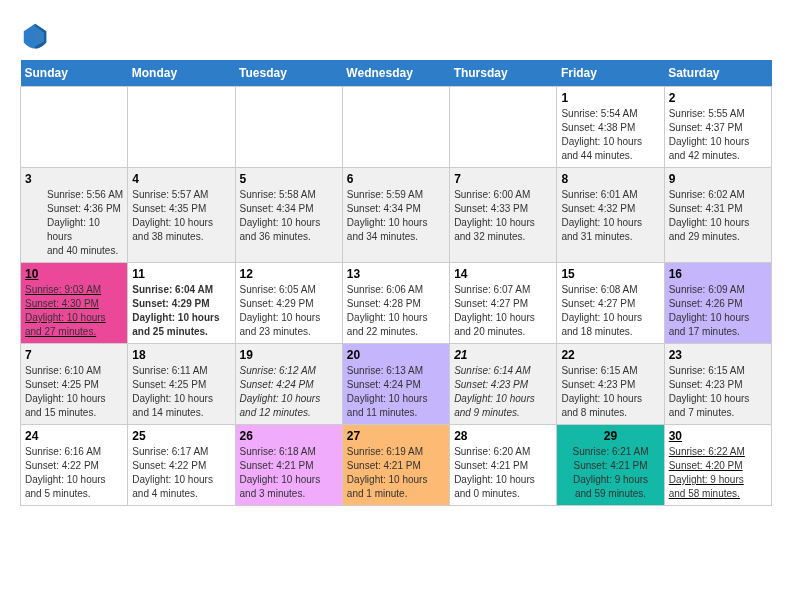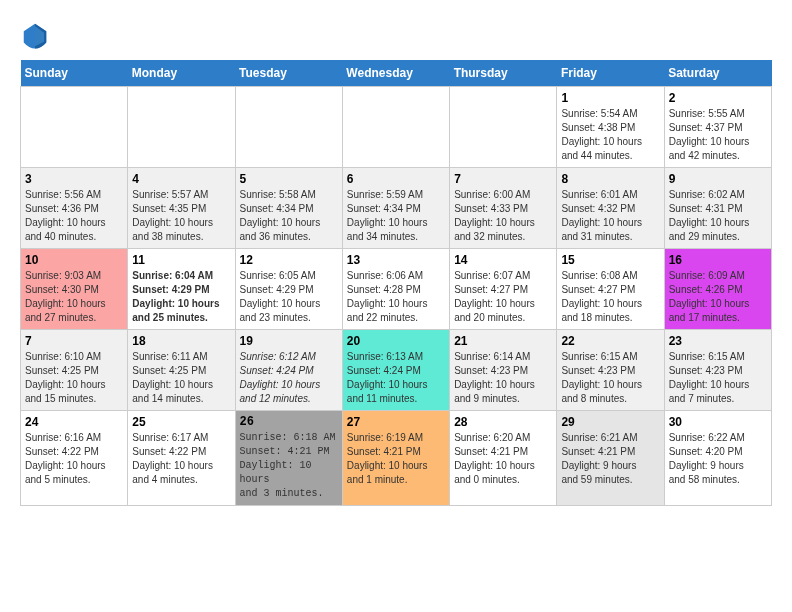--- a/index.html
+++ b/index.html
@@ -137,21 +137,21 @@
           <span class="day-num">2</span>
           <div class="day-info" style="white-space: pre-line;">Sunrise: 5:55 AM
 Sunset: 4:37 PM
 Daylight: 10 hours
 and 42 minutes.</div>
         </td>
       </tr>
       <tr>
         <td style="background: rgb(240, 240, 240);">
           <span class="day-num">3</span>
-          <div class="day-info" style="white-space: pre-line;">Sunrise: 5:56 AM
+          <div class="day-info" style="white-space: pre-line; margin-left: 22px;">Sunrise: 5:56 AM
 Sunset: 4:36 PM
 Daylight: 10 hours
 and 40 minutes.</div>
         </td>
         <td style="background: rgb(240, 240, 240);">
           <span class="day-num">4</span>
           <div class="day-info" style="white-space: pre-line;">Sunrise: 5:57 AM
 Sunset: 4:35 PM
 Daylight: 10 hours
 and 38 minutes.</div>
@@ -186,21 +186,21 @@
         </td>
         <td style="background: rgb(240, 240, 240);">
           <span class="day-num">9</span>
           <div class="day-info" style="white-space: pre-line;">Sunrise: 6:02 AM
 Sunset: 4:31 PM
 Daylight: 10 hours
 and 29 minutes.</div>
         </td>
       </tr>
       <tr>
-        <td style="background: #fca5a5;">
+        <td style="background: #ec4899; text-decoration: underline;">
           <span class="day-num">10</span>
           <div class="day-info" style="white-space: pre-line;">Sunrise: 9:03 AM
 Sunset: 4:30 PM
 Daylight: 10 hours
 and 27 minutes.</div>
         </td>
         <td style="background: rgb(255, 255, 255);">
           <span class="day-num">11</span>
           <div class="day-info" style="white-space: pre-line; font-weight: bold;">Sunrise: 6:04 AM
 Sunset: 4:29 PM
@@ -228,21 +228,21 @@
 Daylight: 10 hours
 and 20 minutes.</div>
         </td>
         <td style="background: rgb(255, 255, 255);">
           <span class="day-num">15</span>
           <div class="day-info" style="white-space: pre-line;">Sunrise: 6:08 AM
 Sunset: 4:27 PM
 Daylight: 10 hours
 and 18 minutes.</div>
         </td>
-        <td style="background: #d946ef; margin-left: 48px;">
+        <td style="background: #c4b5fd; margin-left: 48px;">
           <span class="day-num">16</span>
           <div class="day-info" style="white-space: pre-line;">Sunrise: 6:09 AM
 Sunset: 4:26 PM
 Daylight: 10 hours
 and 17 minutes.</div>
         </td>
       </tr>
       <tr>
         <td style="background: rgb(240, 240, 240);">
           <span class="day-num">7</span>
@@ -258,28 +258,28 @@
 Daylight: 10 hours
 and 14 minutes.</div>
         </td>
         <td style="background: rgb(240, 240, 240);">
           <span class="day-num">19</span>
           <div class="day-info" style="white-space: pre-line; font-style: italic;">Sunrise: 6:12 AM
 Sunset: 4:24 PM
 Daylight: 10 hours
 and 12 minutes.</div>
         </td>
-        <td style="background: #5eead4;">
+        <td style="background: #c4b5fd;">
           <span class="day-num">20</span>
           <div class="day-info" style="white-space: pre-line;">Sunrise: 6:13 AM
 Sunset: 4:24 PM
 Daylight: 10 hours
 and 11 minutes.</div>
         </td>
-        <td style="background: rgb(240, 240, 240);">
+        <td style="background: rgb(240, 240, 240); font-style: italic;">
           <span class="day-num">21</span>
           <div class="day-info" style="white-space: pre-line;">Sunrise: 6:14 AM
 Sunset: 4:23 PM
 Daylight: 10 hours
 and 9 minutes.</div>
         </td>
         <td style="background: rgb(240, 240, 240);">
           <span class="day-num">22</span>
           <div class="day-info" style="white-space: pre-line;">Sunrise: 6:15 AM
 Sunset: 4:23 PM
@@ -302,49 +302,49 @@
 Daylight: 10 hours
 and 5 minutes.</div>
         </td>
         <td style="background: rgb(255, 255, 255);">
           <span class="day-num">25</span>
           <div class="day-info" style="white-space: pre-line;">Sunrise: 6:17 AM
 Sunset: 4:22 PM
 Daylight: 10 hours
 and 4 minutes.</div>
         </td>
-        <td style="background: #a3a3a3; font-family: Liberation Mono, monospace;">
+        <td style="background: #f0abfc;">
           <span class="day-num">26</span>
           <div class="day-info" style="white-space: pre-line;">Sunrise: 6:18 AM
 Sunset: 4:21 PM
 Daylight: 10 hours
 and 3 minutes.</div>
         </td>
         <td style="background: #fdba74;">
           <span class="day-num">27</span>
           <div class="day-info" style="white-space: pre-line;">Sunrise: 6:19 AM
 Sunset: 4:21 PM
 Daylight: 10 hours
 and 1 minute.</div>
         </td>
         <td style="background: rgb(255, 255, 255); margin-left: 46px;">
           <span class="day-num">28</span>
           <div class="day-info" style="white-space: pre-line;">Sunrise: 6:20 AM
 Sunset: 4:21 PM
 Daylight: 10 hours
 and 0 minutes.</div>
         </td>
-        <td style="background: #e5e5e5;">
+        <td style="background: #14b8a6; text-align: center;">
           <span class="day-num">29</span>
           <div class="day-info" style="white-space: pre-line;">Sunrise: 6:21 AM
 Sunset: 4:21 PM
 Daylight: 9 hours
 and 59 minutes.</div>
         </td>
-        <td style="background: rgb(255, 255, 255);">
+        <td style="background: rgb(255, 255, 255); text-decoration: underline;">
           <span class="day-num">30</span>
           <div class="day-info" style="white-space: pre-line;">Sunrise: 6:22 AM
 Sunset: 4:20 PM
 Daylight: 9 hours
 and 58 minutes.</div>
         </td>
       </tr>
     </tbody>
 </table>
 

